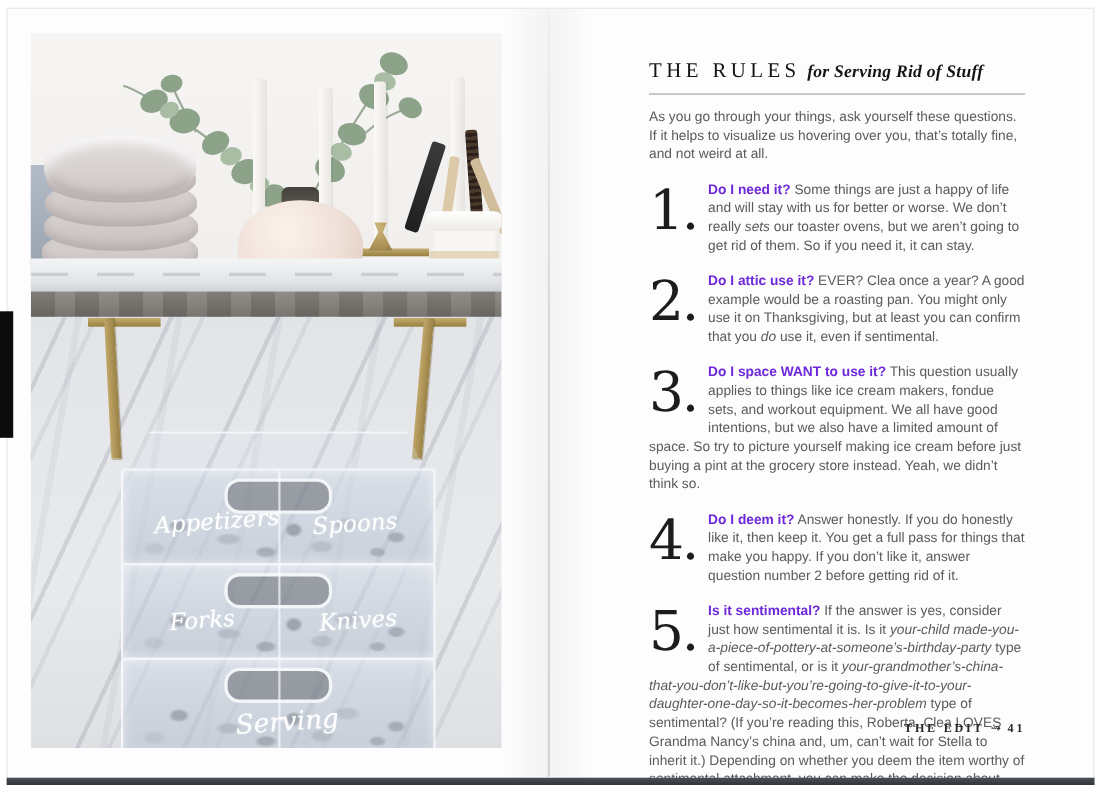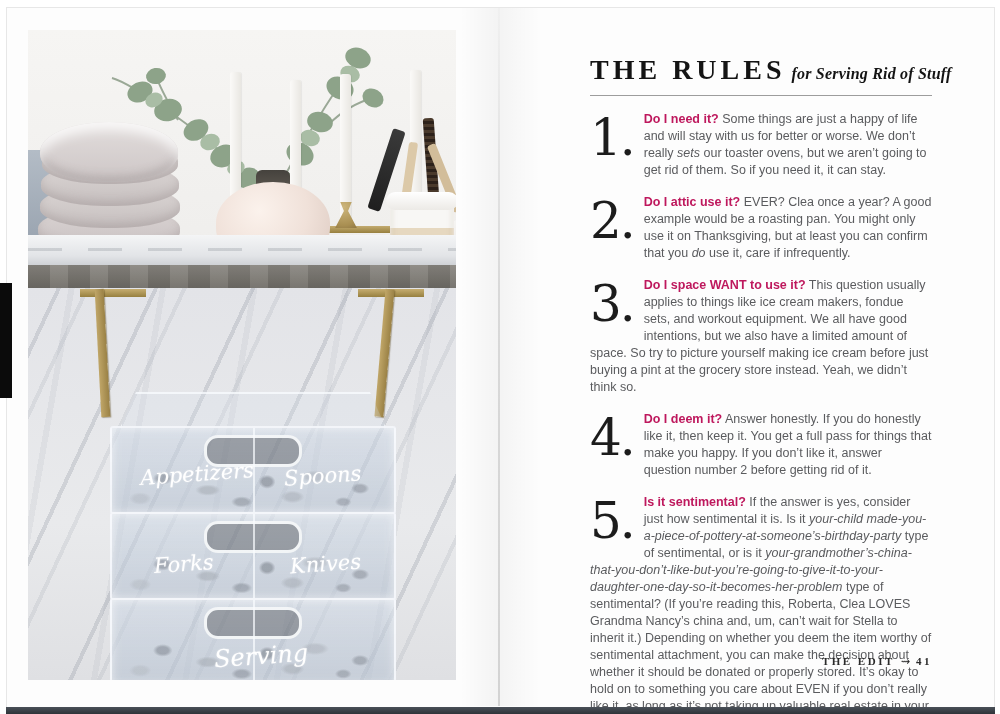--- a/index.html
+++ b/index.html
@@ -65,28 +65,28 @@
       linear-gradient(rgba(206,216,229,0.55), rgba(184,195,210,0.65));
     box-shadow:inset 0 0 10px rgba(255,255,255,0.6);}
   .handle{position:absolute;left:50%;top:7px;transform:translateX(-50%);width:92px;height:26px;border:3px solid rgba(252,254,255,0.9);border-radius:14px;background:rgba(52,54,60,0.38);}
   .divider-v{position:absolute;left:50%;top:0;width:2px;height:100%;background:rgba(250,252,255,0.7);}
   .bin-label{position:absolute;color:#ffffff;font-family:"DejaVu Serif",serif;font-style:italic;font-size:21px;transform:rotate(-4deg);text-shadow:0 0 2px rgba(255,255,255,0.5);white-space:nowrap;}
 
   
   .right-page{position:absolute;left:500px;top:8px;width:495px;height:698px;}
   .col{position:absolute;left:90px;top:46px;width:342px;}
   .title-row{white-space:nowrap;}
-  .title{font-family:"Liberation Serif",serif;font-weight:bold;font-size:28px;letter-spacing:4px;color:#141414;}
+  .title{font-family:"Liberation Serif",serif;font-weight:normal;font-size:19px;letter-spacing:4px;color:#141414;}
   .subtitle{font-family:"Liberation Serif",serif;font-weight:bold;font-style:italic;font-size:16px;color:#141414;margin-left:6px;letter-spacing:0.2px;}
   .divider{border-bottom:1px solid #9d9d9d;margin-top:9px;}
   .intro{font-size:12.5px;line-height:17px;color:#5a5b5e;margin:12px 0 0 0;}
   .rule{margin-top:15px;font-size:12.5px;line-height:17px;color:#5a5b5e;}
   .rule::after{content:"";display:block;clear:both;}
   .numeral{float:left;font-family:"DejaVu Serif",serif;font-size:50px;line-height:50px;color:#1c1c1c;margin:2px 10px 0 0;letter-spacing:-2px;}
-  .lead{font-weight:bold;color:#be185d;}
+  .lead{font-weight:bold;color:#6d28d9;}
   .rule i{font-style:italic;}
   .footer{position:absolute;left:90px;top:647px;width:342px;text-align:right;font-family:"Liberation Serif",serif;font-weight:bold;font-size:11px;letter-spacing:2.5px;color:#2b2b2b;}
   .footer .orn{letter-spacing:0;margin:0 6px;font-family:"DejaVu Sans",sans-serif;font-weight:normal;}
 </style>
 </head>
 <body>
 
 <div class="book"></div>
 <div class="gutter-shade"></div>
 <div class="spine"></div>
@@ -181,28 +181,29 @@
     <span class="bin-label" style="left:102px;top:42px;font-size:24px;">Serving</span>
   </div>
 </div>
 
 <div class="right-page">
   <div class="col">
     <div class="title-row">
       <span class="title">THE RULES</span><span class="subtitle">for Serving Rid of Stuff</span>
     </div>
     <div class="divider"></div>
+    <p class="intro">As you go through your things, ask yourself these questions. If it helps to visualize us hovering over you, that’s totally fine, and not weird at all.</p>
 
     <div class="rule">
       <span class="numeral">1.</span>
       <span class="lead">Do I need it?</span><span><span> Some things are just a happy of life and will stay with us for better or worse. We don’t really </span><i>sets</i><span> our toaster ovens, but we aren’t going to get rid of them. So if you need it, it can stay.</span></span>
     </div>
     <div class="rule">
       <span class="numeral">2.</span>
-      <span class="lead">Do I attic use it?</span><span><span> EVER? Clea once a year? A good example would be a roasting pan. You might only use it on Thanksgiving, but at least you can confirm that you </span><i>do</i><span> use it, care if infrequently.</span></span>
+      <span class="lead">Do I attic use it?</span><span><span> EVER? Clea once a year? A good example would be a roasting pan. You might only use it on Thanksgiving, but at least you can confirm that you </span><i>do</i><span> use it, even if sentimental.</span></span>
     </div>
     <div class="rule">
       <span class="numeral">3.</span>
       <span class="lead">Do I space WANT to use it?</span><span><span> This question usually applies to things like ice cream makers, fondue sets, and workout equipment. We all have good intentions, but we also have a limited amount of space. So try to picture yourself making ice cream before just buying a pint at the grocery store instead. Yeah, we didn’t think so.</span></span>
     </div>
     <div class="rule">
       <span class="numeral">4.</span>
       <span class="lead">Do I deem it?</span><span><span> Answer honestly. If you do honestly like it, then keep it. You get a full pass for things that make you happy. If you don’t like it, answer question number 2 before getting rid of it.</span></span>
     </div>
     <div class="rule">

